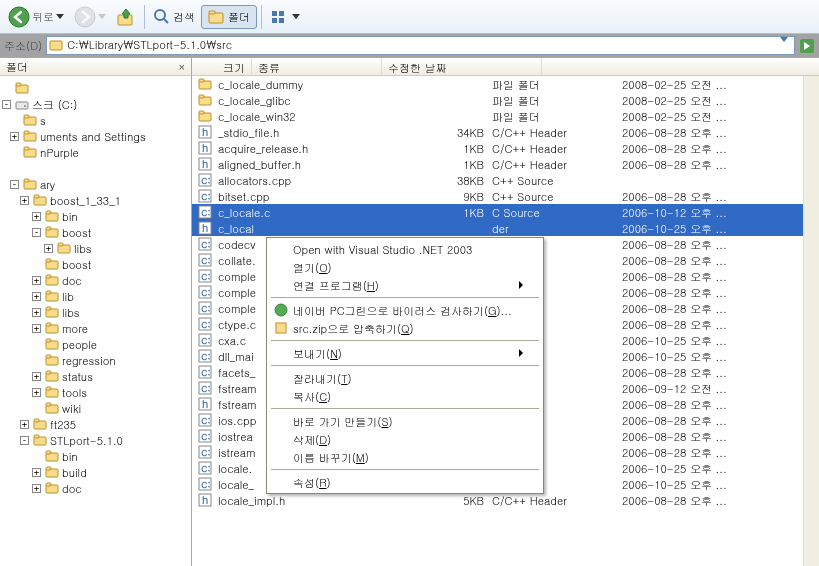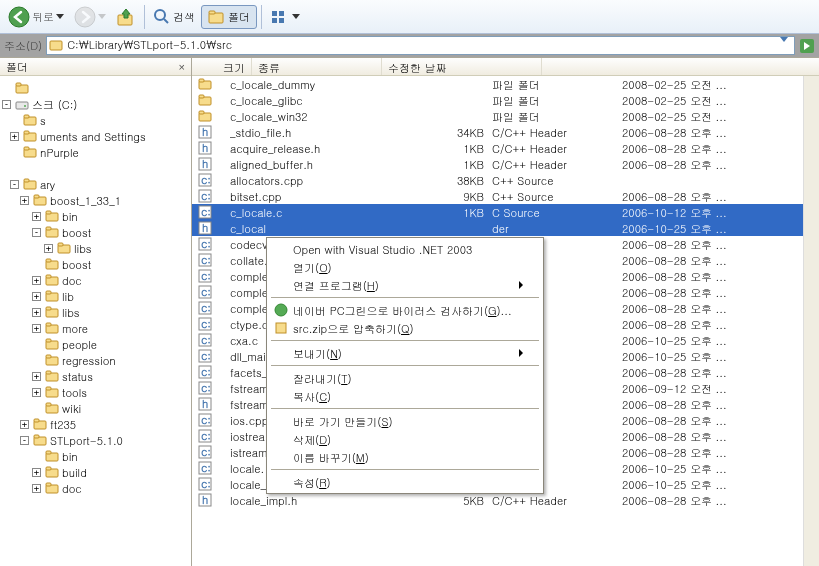--- a/index.html
+++ b/index.html
@@ -38,21 +38,21 @@
 
 .tree { padding: 4px 2px; overflow: hidden; }
 .tree-item { display: flex; align-items: center; height: 16px; padding-left: var(--ind, 2px); white-space: nowrap; }
 .tree-item .exp { width: 9px; height: 9px; border: 1px solid #888; display: inline-flex; align-items: center; justify-content: center; font-size: 9px; line-height: 1; margin-right: 4px; background: #fff; font-family: monospace; }
 .tree-item .exp-space { width: 13px; display:inline-block; }
 .tree-item .ticon { margin-right: 3px; display: inline-flex; }
 
 
 .file-list { position: relative; }
 .file-row { display: flex; align-items: center; height: 16px; }
-.fc-name { width: 240px; padding-left: 6px; display: flex; align-items: center; gap: 16px; }
+.fc-name { width: 240px; padding-left: 6px; display: flex; align-items: center; gap: 4px; }
 .fc-size { width: 60px; text-align: right; padding-right: 8px; }
 .fc-type { width: 130px; }
 .fc-date { width: 160px; }
 .file-row.selected { background: #316ac5; color: #fff; }
 .file-row.selected .fc-name > span { background: #316ac5; }
 .file-row .fc-name > span { padding: 0 2px; }
 
 
 .ctx-menu { position: absolute; left: 266px; top: 237px; width: 278px; background: #fff; border: 1px solid #8a867a; box-shadow: 2px 2px 3px rgba(0,0,0,0.3); z-index: 100; padding: 2px; }
 .ctx-item { display: flex; align-items: center; height: 18px; padding: 0 18px 0 24px; position: relative; }

